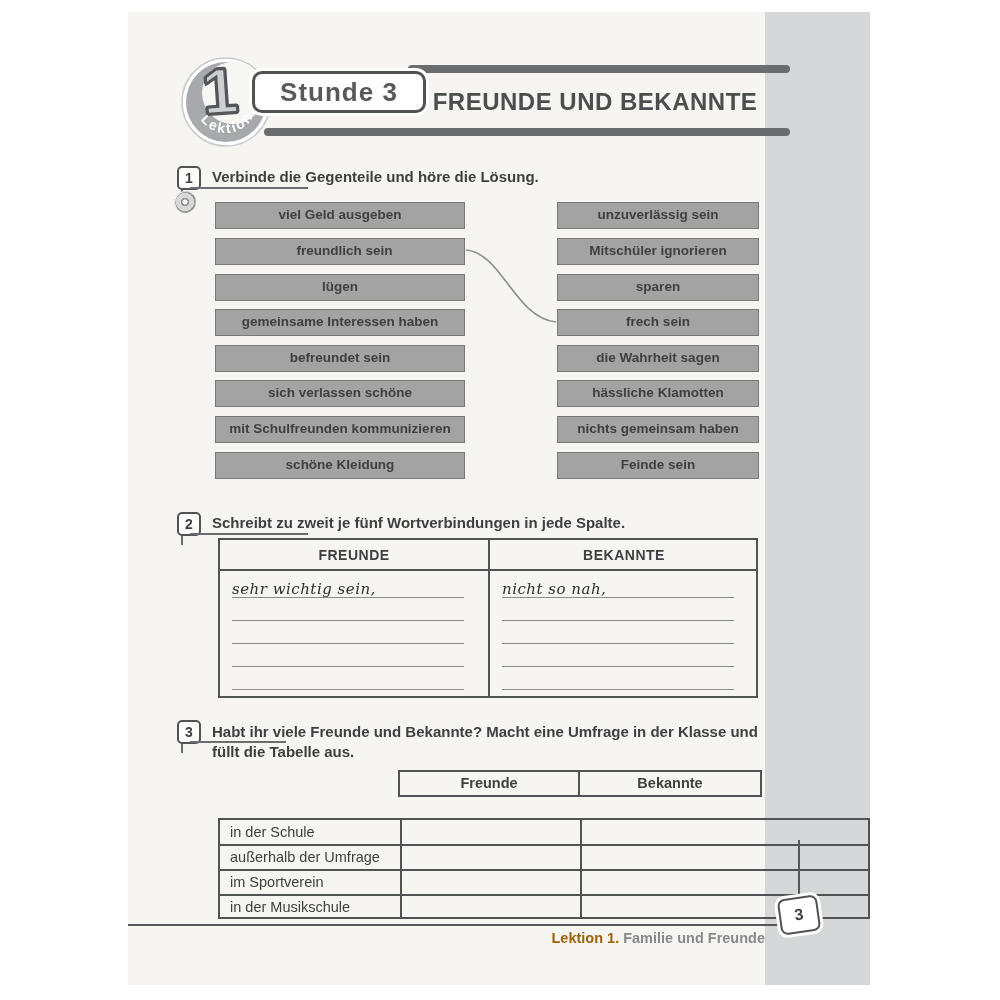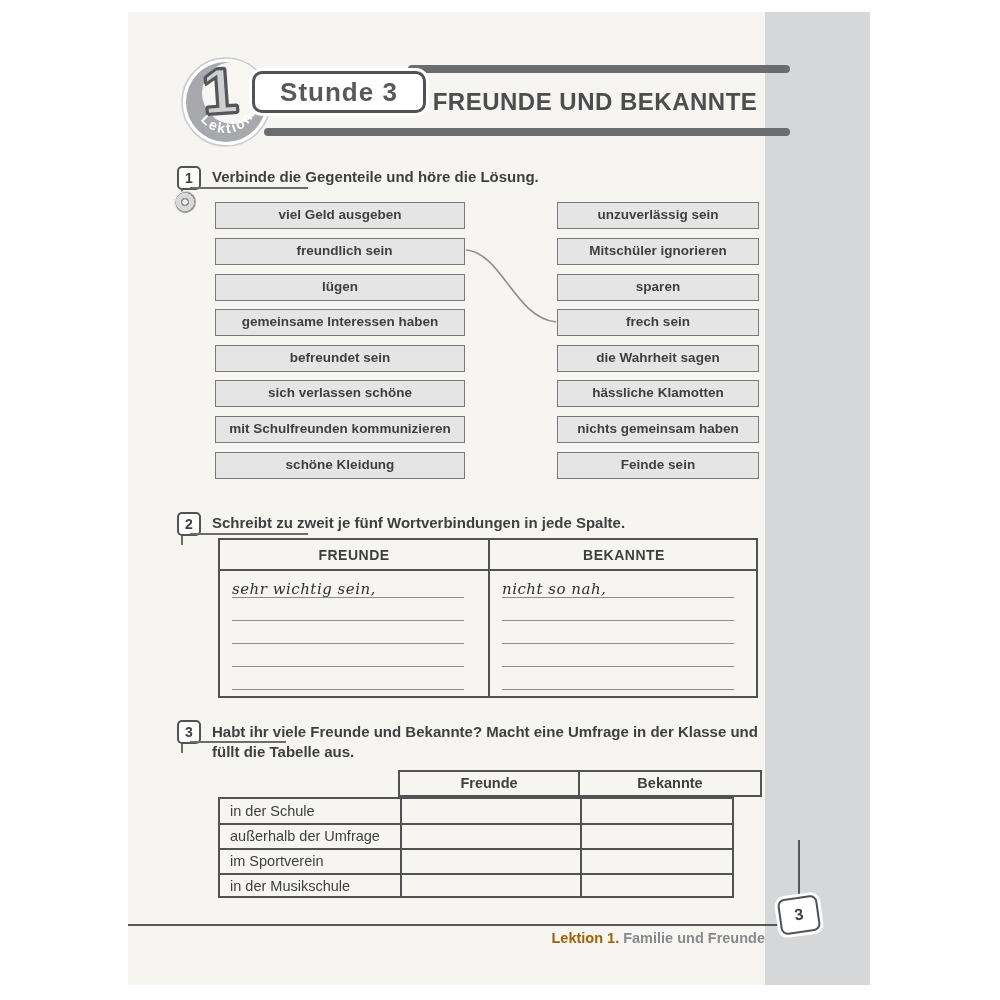--- a/index.html
+++ b/index.html
@@ -36,42 +36,42 @@
   .numtick { position:absolute; width:2px; height:9px; background:#6a6c6e; }
   .instr   { position:absolute; font-size:15px; font-weight:bold; color:#3e3f40; }
   .iline   { position:absolute; height:2px; background:#6a6c6e; }
 
   
   .cd { position:absolute; left:174px; top:191px; width:22px; height:22px; border-radius:50%;
         background:radial-gradient(circle at 50% 50%, #f4f3f1 0 16%, #8f9193 17% 27%, #d8d8d6 28% 58%, #98999b 59% 100%);
         transform:rotate(-20deg); box-shadow:inset 1px 1px 1px #ffffff; }
 
   
-  .mbox { position:absolute; height:27px; background:#e5e5e5; border:1.5px solid #77797b;
+  .mbox { position:absolute; height:27px; background:#a3a3a3; border:1.5px solid #77797b;
           text-align:center; font-size:13.5px; font-weight:bold; color:#3e3f40;
           line-height:24px; white-space:nowrap; overflow:hidden; }
   .mbox.left  { left:215px; width:250px; }
   .mbox.right { left:557px; width:202px; }
   .connector  { position:absolute; left:0; top:0; width:1000px; height:1000px; pointer-events:none; }
 
   
   .ex2-table { position:absolute; left:218px; top:538px; width:540px; height:160px;
                border:2px solid #515254; }
   .ex2-head  { position:absolute; top:0; height:30px; text-align:center; line-height:30px;
                font-size:14px; font-weight:bold; color:#3e3f40; letter-spacing:0.5px; }
   .ex2-hsep  { position:absolute; left:0; top:29px; width:100%; height:1.5px; background:#515254; }
   .ex2-vsep  { position:absolute; left:268px; top:0; width:1.5px; height:100%; background:#515254; }
   .ruled     { position:absolute; height:1px; background:#8a8c8e; width:232px; }
   .hand      { position:absolute; font-family:"DejaVu Serif", serif; font-style:italic;
                font-size:15px; color:#2f3032; letter-spacing:0.5px; white-space:nowrap; }
 
   
   .ex3-head  { position:absolute; height:27px; border:2px solid #515254; background:transparent;
                text-align:center; line-height:23px; font-size:14.5px; font-weight:bold; color:#3e3f40; }
-  .ex3-body  { position:absolute; left:218px; top:797px; width:516px; height:101px;
+  .ex3-body  { position:absolute; left:218px; top:818px; width:652px; height:101px;
                border:2px solid #515254; }
   .ex3-rsep  { position:absolute; left:0; width:100%; height:1.5px; background:#515254; }
   .ex3-vsep  { position:absolute; top:0; width:1.5px; height:100%; background:#515254; }
   .ex3-label { position:absolute; left:10px; height:25px; line-height:25px; font-size:14.5px; color:#3e3f40; }
 
   
   .footer-line  { position:absolute; left:128px; top:924px; width:656px; height:2px; background:#55575a; }
   .pagenum-vline{ position:absolute; left:798px; top:840px; width:2px; height:60px; background:#55575a; }
   .pagenum-box  { position:absolute; left:779px; top:897px; width:40px; height:36px;
                   background:#ffffff; border:2px solid #515254; border-radius:7px;

